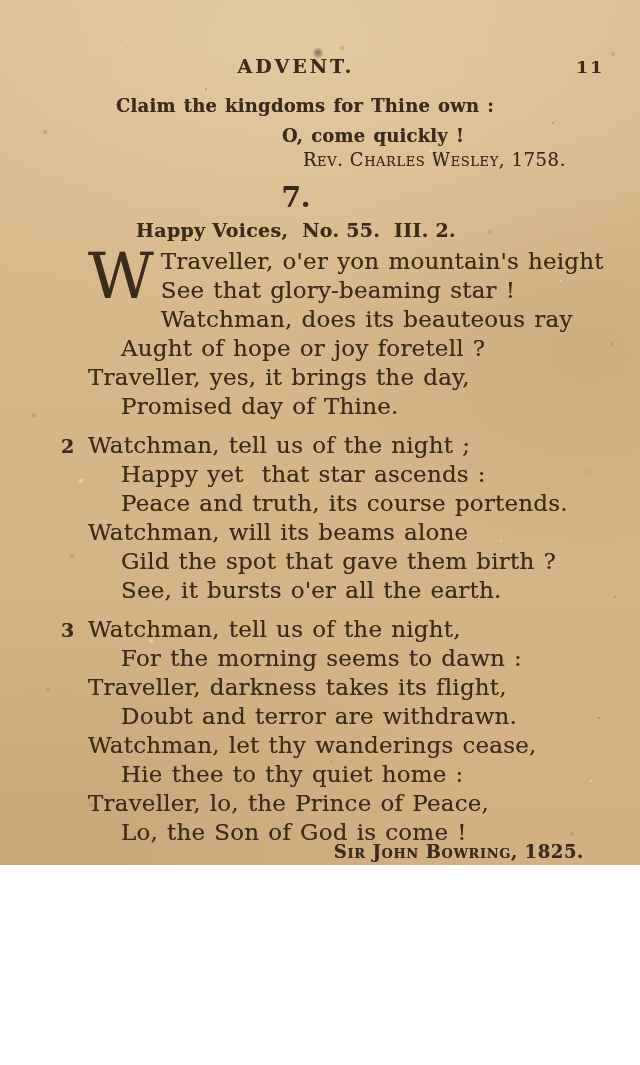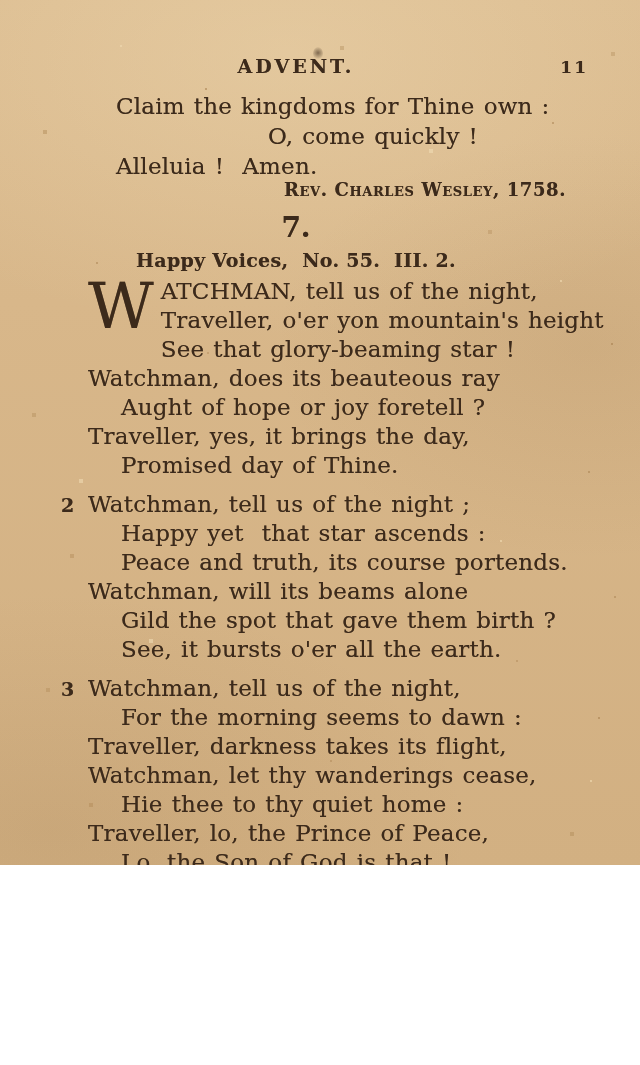--- a/index.html
+++ b/index.html
@@ -50,30 +50,30 @@
     background: radial-gradient(circle at 50% 45%, rgba(45,28,15,0.55), rgba(45,28,15,0) 72%);
     border-radius: 50%; pointer-events: none;
   }
 
   .header { position: relative; margin-top: 55px; height: 24px; }
   .section-title {
     display: block; text-align: center; transform: translateX(-24px);
     font-weight: bold; font-size: 19px; letter-spacing: 3px;
   }
   .page-number {
-    position: absolute; right: 52px; top: 2px;
+    position: absolute; right: 36px; top: 2px;
     font-weight: bold; font-size: 17px; letter-spacing: 2px;
   }
 
   .stanza-end { margin: 12px 74px 0 116px; }
-  .stanza-end .line { white-space: pre; font-size: 23px; line-height: 30px; letter-spacing: 0.2px; word-spacing: 1.5px; }
+  .stanza-end .line { white-space: pre; font-size: 18px; line-height: 30px; letter-spacing: 0.2px; word-spacing: 1.5px; font-weight: bold; }
   .stanza-end .line.mid-indent { padding-left: 64px; text-align: center; }
   .attribution-line {
     margin-top: -2px; text-align: right; line-height: 22px;
-    font-variant: small-caps; font-weight: bold; font-size: 18px; letter-spacing: 0.6px;
+    font-variant: small-caps; font-weight: normal; font-size: 18px; letter-spacing: 0.6px;
   }
 
   .hymn-number {
     margin-top: 10px; text-align: center; transform: translateX(-24px);
     font-weight: bold; font-size: 28px; line-height: 34px;
   }
   .tune-line {
     margin-top: 3px; text-align: center; transform: translateX(-24px);
     font-weight: bold; font-size: 19px; line-height: 24px; white-space: pre; letter-spacing: 0.3px;
   }
@@ -104,30 +104,28 @@
   <div class="ink-smudge"></div>
 
   <div class="header">
     <span class="section-title txt">ADVENT.</span>
     <span class="page-number txt">11</span>
   </div>
 
   <section class="stanza-end">
     <div class="line txt">Claim the kingdoms for Thine own :</div>
     <div class="line mid-indent txt">O, come quickly !</div>
-    <div class="line txt">Alleluia !  Amen.</div>
     <div class="attribution-line txt">Rev. Charles Wesley, 1758.</div>
   </section>
 
   <div class="hymn-number txt">7.</div>
   <div class="tune-line txt">Happy Voices,  No. 55.  III. 2.</div>
 
   <section class="verse first">
     <span class="dropcap txt">W</span>
-    <div class="line txt">ATCHMAN, tell us of the night,</div>
     <div class="line txt">Traveller, o'er yon mountain's height</div>
     <div class="line indent txt">See that glory-beaming star !</div>
     <div class="line txt">Watchman, does its beauteous ray</div>
     <div class="line indent txt">Aught of hope or joy foretell ?</div>
     <div class="line txt">Traveller, yes, it brings the day,</div>
     <div class="line indent txt">Promised day of Thine.</div>
   </section>
 
   <section class="verse">
     <span class="verse-num txt">2</span>
@@ -137,20 +135,21 @@
     <div class="line txt">Watchman, will its beams alone</div>
     <div class="line indent txt">Gild the spot that gave them birth ?</div>
     <div class="line indent txt">See, it bursts o'er all the earth.</div>
   </section>
 
   <section class="verse">
     <span class="verse-num txt">3</span>
     <div class="line txt">Watchman, tell us of the night,</div>
     <div class="line indent txt">For the morning seems to dawn :</div>
     <div class="line txt">Traveller, darkness takes its flight,</div>
+    <div class="line indent txt">Doubt and terror are withdrawn.</div>
     <div class="line txt">Watchman, let thy wanderings cease,</div>
     <div class="line indent txt">Hie thee to thy quiet home :</div>
     <div class="line txt">Traveller, lo, the Prince of Peace,</div>
-    <div class="line indent txt">Lo, the Son of God is that !</div>
+    <div class="line indent txt">Lo, the Son of God is come !</div>
   </section>
 
   <div class="hymn-attribution txt">Sir John Bowring, 1825.</div>
 </div>
 
 </body></html>

